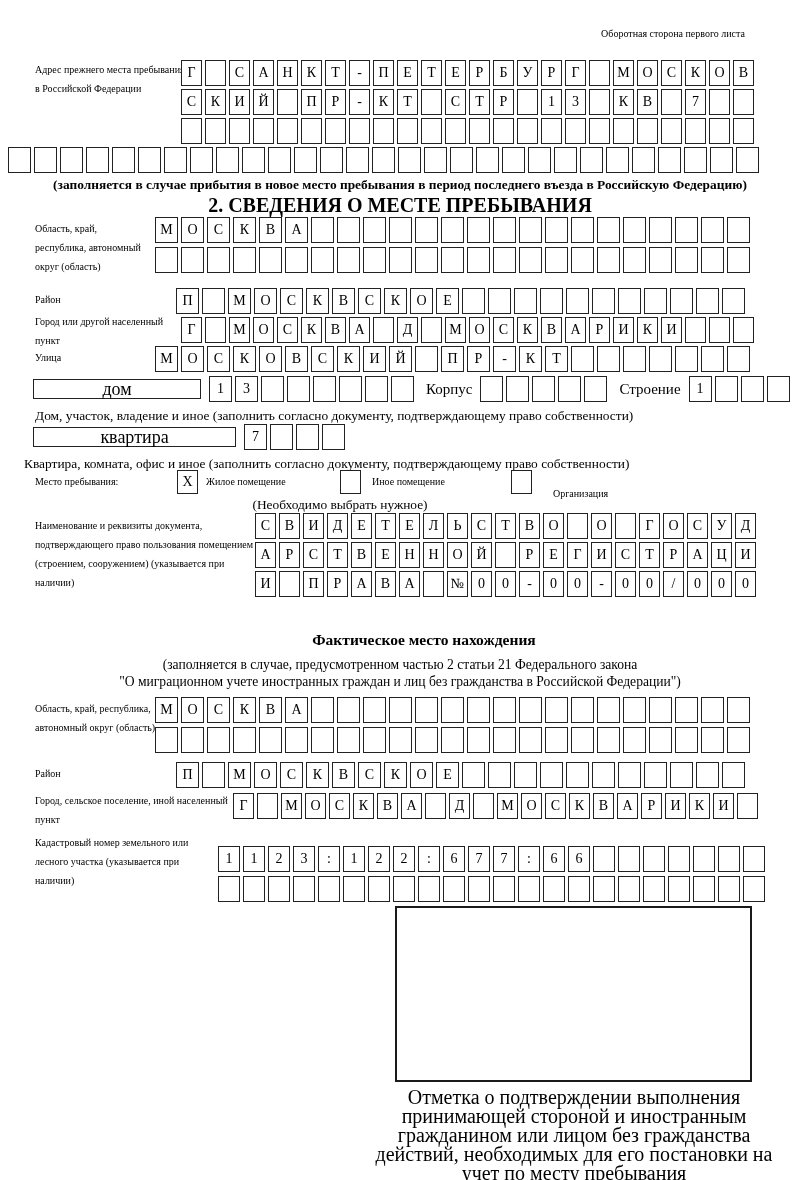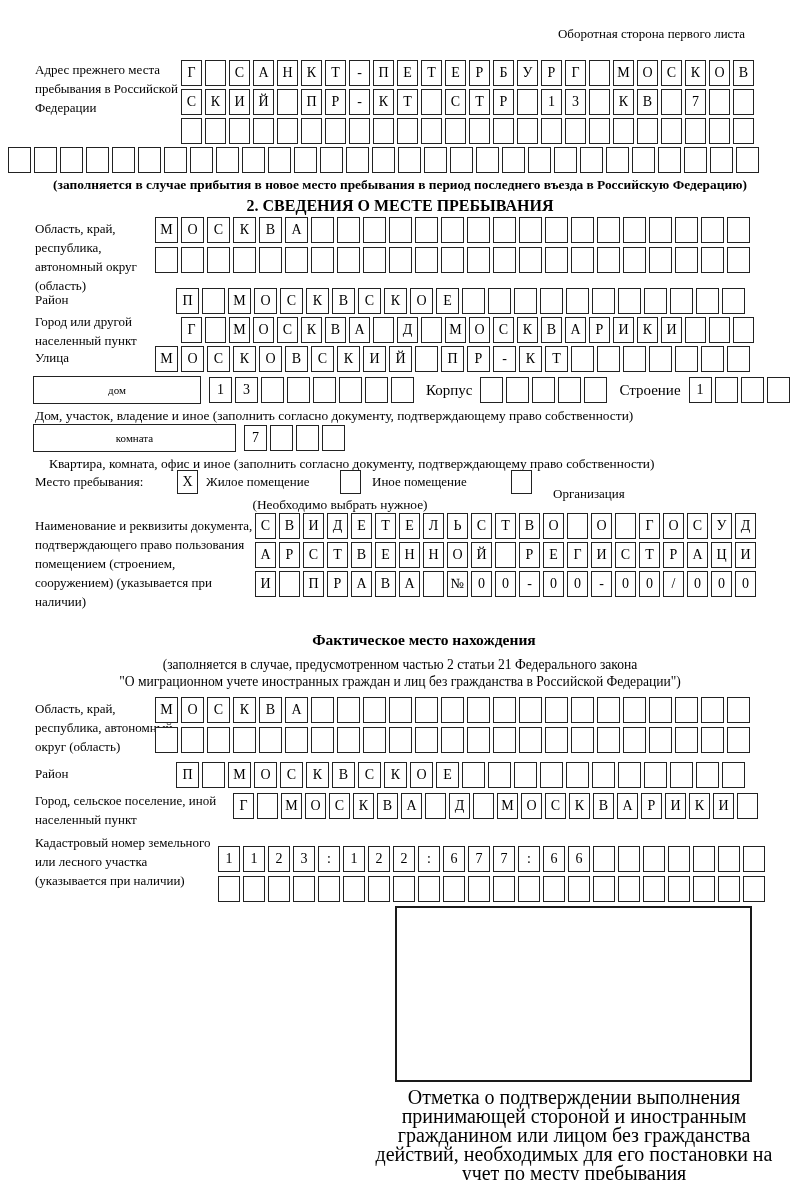--- a/index.html
+++ b/index.html
@@ -1,31 +1,31 @@
 <!DOCTYPE html>
 <html><head>
 <meta charset="utf-8">
 <style>
   html,body{margin:0;padding:0;background:#fff;}
   .page{position:relative;width:800px;height:1180px;background:#fff;overflow:hidden;
         font-family:"Liberation Serif","DejaVu Serif",serif;color:#000;}
-  .lab{position:absolute;font-size:13px;line-height:19px;}
+  .lab{position:absolute;font-size:10px;line-height:19px;}
   .cap{position:absolute;font-size:13.4px;line-height:17px;}
   .bold{font-weight:bold;}
   .center{left:0;width:800px;text-align:center;}
   .cells{position:absolute;display:flex;gap:3px;}
   .cells-inline{display:flex;gap:3px;}
   .cell{box-sizing:border-box;flex:none;height:26px;border:1.5px solid #222;background:#fff;
         display:flex;align-items:center;justify-content:center;font-size:14px;}
   .cw21 .cell{width:21px;}
   .cw22 .cell{width:22px;}
   .cw23 .cell{width:23px;}
   .hrow{position:absolute;display:flex;align-items:center;}
-  .typebox{box-sizing:border-box;flex:none;height:28px;border:1.5px solid #222;
-           display:flex;align-items:center;justify-content:center;font-size:11px;}
+  .typebox{box-sizing:border-box;flex:none;height:20px;border:1.5px solid #222;
+           display:flex;align-items:center;justify-content:center;font-size:18px;}
   .checkbox{box-sizing:border-box;position:absolute;width:21px;height:24px;border:1.5px solid #222;
             display:flex;align-items:center;justify-content:center;font-size:14px;}
   .stamp{box-sizing:border-box;position:absolute;border:2px solid #1a1a1a;background:#fff;}
   .small-gap{margin-left:8px;}
   .word-gap{margin-left:12px;margin-right:8px;font-size:15px;}
 </style>
 </head>
 <body>
 
 <div class="page">
@@ -137,21 +137,21 @@
       <span class="cell"></span>
       <span class="cell"></span>
       <span class="cell"></span>
       <span class="cell"></span>
       <span class="cell"></span>
       <span class="cell"></span>
       <span class="cell"></span>
     </div>
   <div class="cap center" style="top:176px;font-weight:bold;">(заполняется в случае прибытия в новое место пребывания в период последнего въезда в Российскую Федерацию)</div>
 
-  <div class="lab bold center" style="top:196px;font-size:16px;">2. СВЕДЕНИЯ О МЕСТЕ ПРЕБЫВАНИЯ</div>
+  <div class="lab bold center" style="top:196px;font-size:20px;">2. СВЕДЕНИЯ О МЕСТЕ ПРЕБЫВАНИЯ</div>
 
   <div class="lab" style="left:35px;top:219px;width:112px;">Область, край, республика, автономный округ (область)</div>
   <div class="cells cw23" style="left:155px;top:217px;">
       <span class="cell">М</span>
       <span class="cell">О</span>
       <span class="cell">С</span>
       <span class="cell">К</span>
       <span class="cell">В</span>
       <span class="cell">А</span>
       <span class="cell"></span>
@@ -303,29 +303,29 @@
     <div class="cells-inline cw23">
         <span class="cell">1</span>
         <span class="cell"></span>
         <span class="cell"></span>
         <span class="cell"></span>
       </div>
   </div>
   <div class="cap" style="left:35px;top:407px;text-align:right;">Дом, участок, владение и иное (заполнить согласно документу, подтверждающему право собственности)</div>
 
   <div class="hrow" style="left:33px;top:424px;">
-    <div class="typebox" style="width:203px;">комната</div>
+    <div class="typebox" style="width:203px;">квартира</div>
     <div class="cells-inline cw23 small-gap">
         <span class="cell">7</span>
         <span class="cell"></span>
         <span class="cell"></span>
         <span class="cell"></span>
       </div>
   </div>
-  <div class="cap" style="left:49px;top:455px;">Квартира, комната, офис и иное (заполнить согласно документу, подтверждающему право собственности)</div>
+  <div class="cap" style="left:24px;top:455px;">Квартира, комната, офис и иное (заполнить согласно документу, подтверждающему право собственности)</div>
 
   <div class="lab" style="left:35px;top:472px;">Место пребывания:</div>
   <div class="checkbox" style="left:177px;top:470px;">X</div>
   <div class="lab" style="left:206px;top:472px;">Жилое помещение</div>
   <div class="checkbox" style="left:340px;top:470px;"></div>
   <div class="lab" style="left:372px;top:472px;">Иное помещение</div>
   <div class="checkbox" style="left:511px;top:470px;"></div>
   <div class="lab" style="left:553px;top:472px;margin-top:12px;">Организация</div>
   <div class="cap" style="left:180px;top:496px;width:320px;text-align:center;">(Необходимо выбрать нужное)</div>
 

